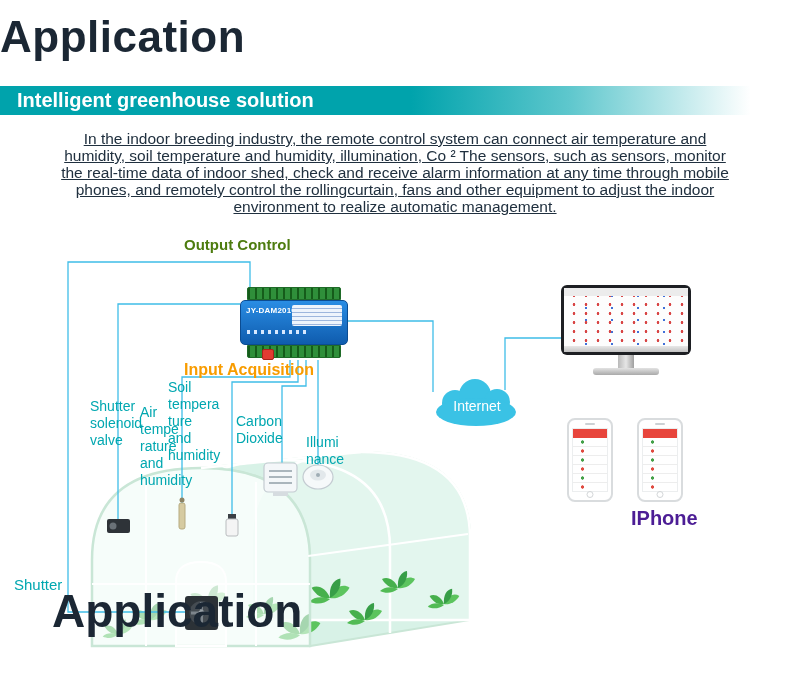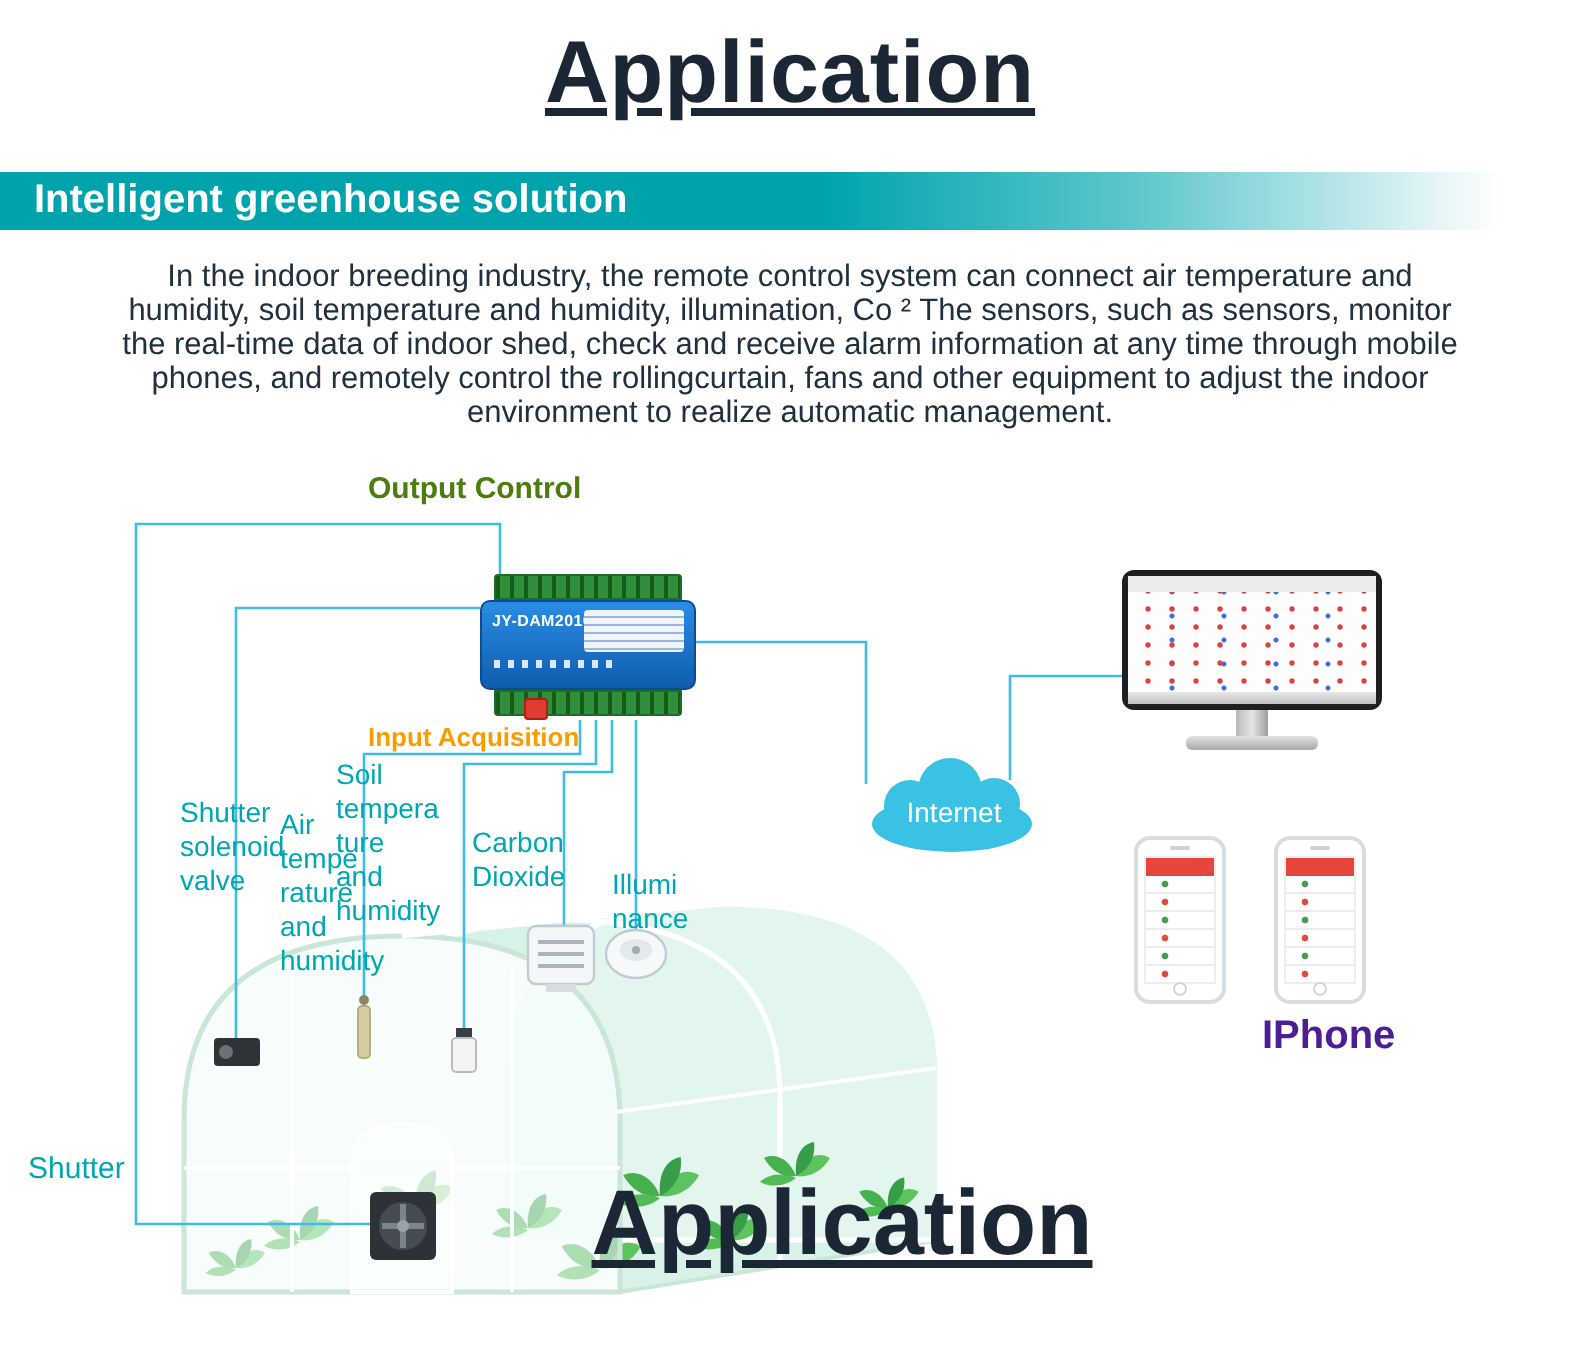--- a/index.html
+++ b/index.html
@@ -1,35 +1,35 @@
 <!DOCTYPE html>
 <html><head>
 <meta charset="utf-8">
 <style>
   html,body { margin:0; padding:0; background:#ffffff; }
   .page { position:relative; width:790px; height:682px; overflow:hidden; background:#fff;
           font-family:"Liberation Sans", sans-serif; }
   .abs { position:absolute; }
   .pre { white-space:pre-line; }
 
-  .title { left:0; width:100%; text-align:center; font-weight:700; color:#1b2734;text-decoration:underline; }
+  .title { left:0; width:100%; font-weight:700; color:#1b2734; }
   .title-top { top:12px; font-size:44px; letter-spacing:0.5px; z-index:5; }
   .title-bottom { top:584px; font-size:46px; text-indent:52px; z-index:6; }
 
   .banner { top:86px; left:0; width:100%; height:29px; box-sizing:border-box; padding-left:17px;
             background:linear-gradient(90deg,#00a3ac 0%,#00a3ac 52%,#5ec7cd 72%,#ffffff 95%);
             color:#fff; font-size:20px; font-weight:700; line-height:29px; z-index:2; }
 
   .intro { top:130px; left:55px; width:680px; text-align:center; font-size:15.5px; line-height:17px;
-           color:#20303f; z-index:2; }
+           color:#20303f; z-index:2;text-decoration:underline; }
 
   .lbl-teal { color:#00a7b0; }
   .lbl { font-size:14px; line-height:17px; white-space:pre-line; z-index:3; }
   .output-control { left:184px; top:236px; font-size:15px; font-weight:700; color:#4d7c0f; z-index:3; }
-  .input-acquisition { left:184px; top:361px; font-size:13px; font-weight:700; color:#f89c00; z-index:3; }
+  .input-acquisition { left:184px; top:361px; font-size:16px; font-weight:700; color:#f89c00; z-index:3; }
   .shutter { left:90px;  top:398px; }
   .air     { left:140px; top:404px; }
   .soil    { left:168px; top:379px; }
   .co2     { left:236px; top:413px; }
   .illum   { left:287px; top:434px;margin-left:19px; }
   .blower  { left:14px;  top:576px; font-size:15px; z-index:3; }
   .internet-label { left:436px; top:398px; width:82px; text-align:center; color:#fff; font-size:14px; z-index:3; }
 
   
   .device { left:240px; top:287px; width:108px; height:73px; z-index:4; }

